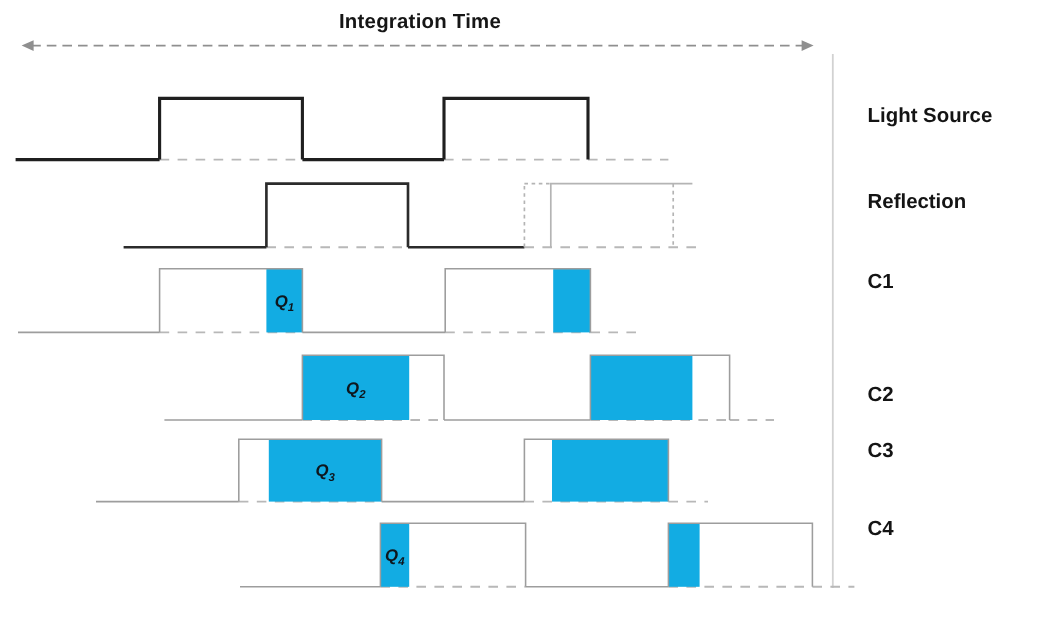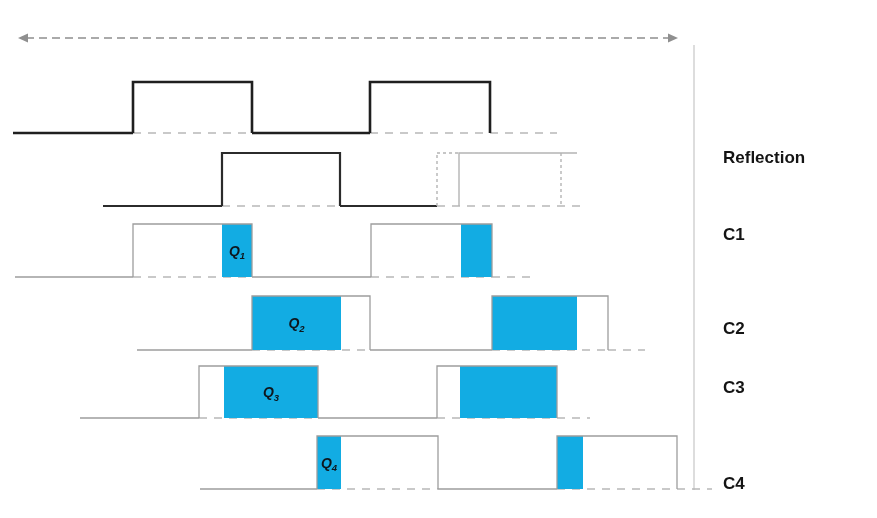--- a/index.html
+++ b/index.html
@@ -94,19 +94,21 @@
         <line x1="200" y1="489" x2="317" y2="489" stroke="#9d9d9d" stroke-width="1.3"></line>
         <line x1="438" y1="489" x2="557" y2="489" stroke="#9d9d9d" stroke-width="1.3"></line>
         <rect x="317" y="436" width="24" height="53" fill="#12ace3"></rect>
         <rect x="557" y="436" width="26" height="53" fill="#12ace3"></rect>
         <path d="M 317 489 L 317 436 L 438 436 L 438 489" fill="none" stroke="#9d9d9d" stroke-width="1.3"></path>
         <path d="M 557 489 L 557 436 L 677 436 L 677 489" fill="none" stroke="#9d9d9d" stroke-width="1.3"></path>
         <text x="329" y="467.5" text-anchor="middle" class="q-label"><tspan>Q</tspan><tspan class="q-sub" dy="3.5">4</tspan></text>
       </g>
     </svg>
 
+  <div class="diagram-title">Integration Time</div>
 
-  <div class="row-label" style="top:158px">Reflection</div>
+  <div class="row-label" style="top:97px">Light Source</div>
+  <div class="row-label" style="top:168px">Reflection</div>
   <div class="row-label" style="top:235px">C1</div>
   <div class="row-label" style="top:329px">C2</div>
-  <div class="row-label" style="top:388px">C3</div>
-  <div class="row-label" style="top:484px">C4</div>
+  <div class="row-label" style="top:376px">C3</div>
+  <div class="row-label" style="top:441px">C4</div>
 </div>
 
 </body></html>

